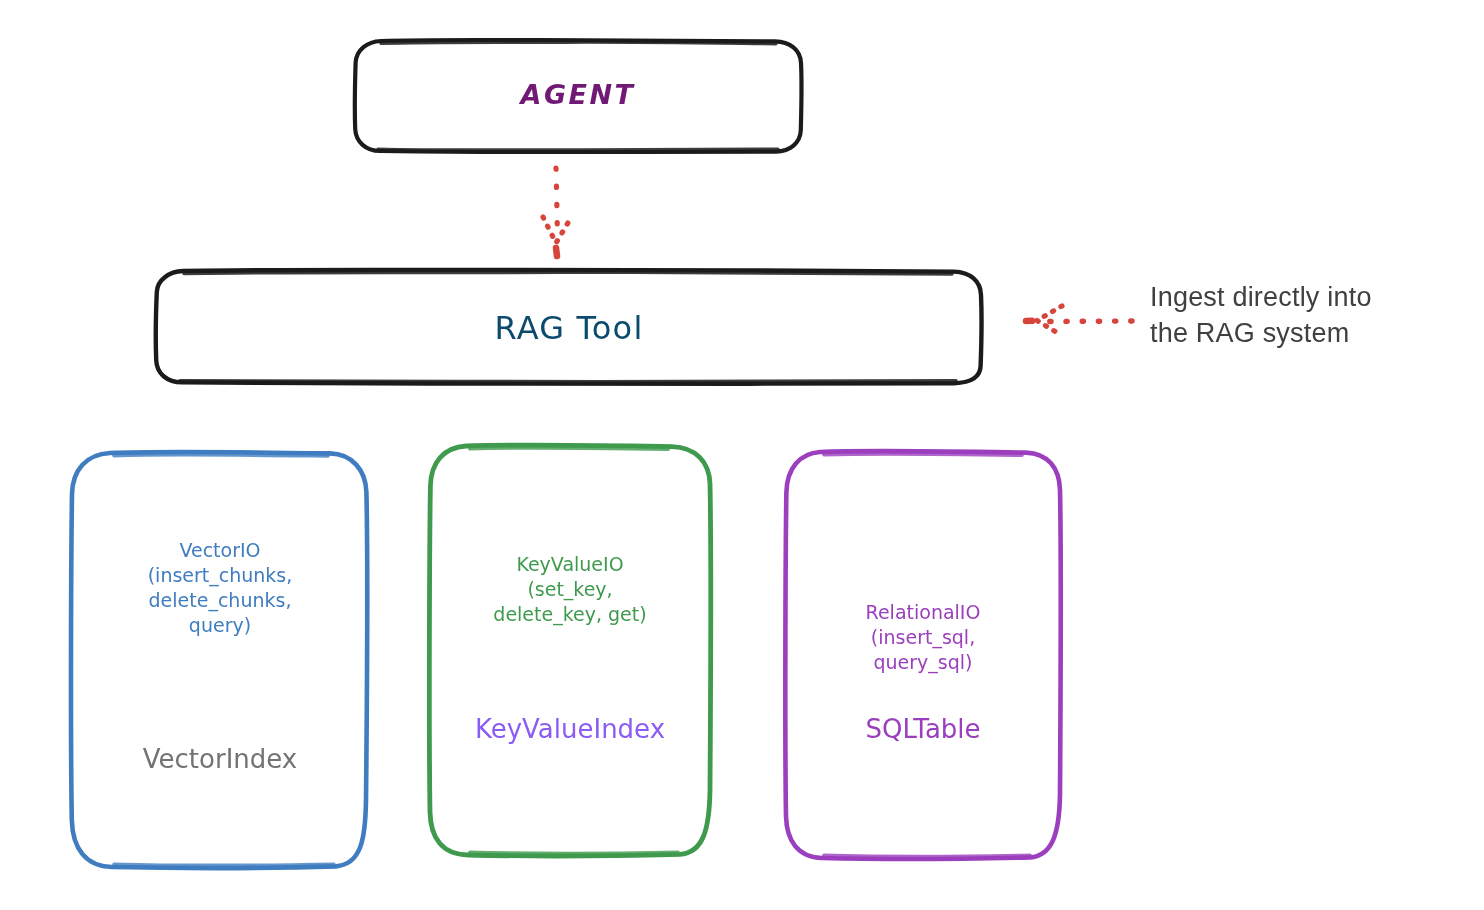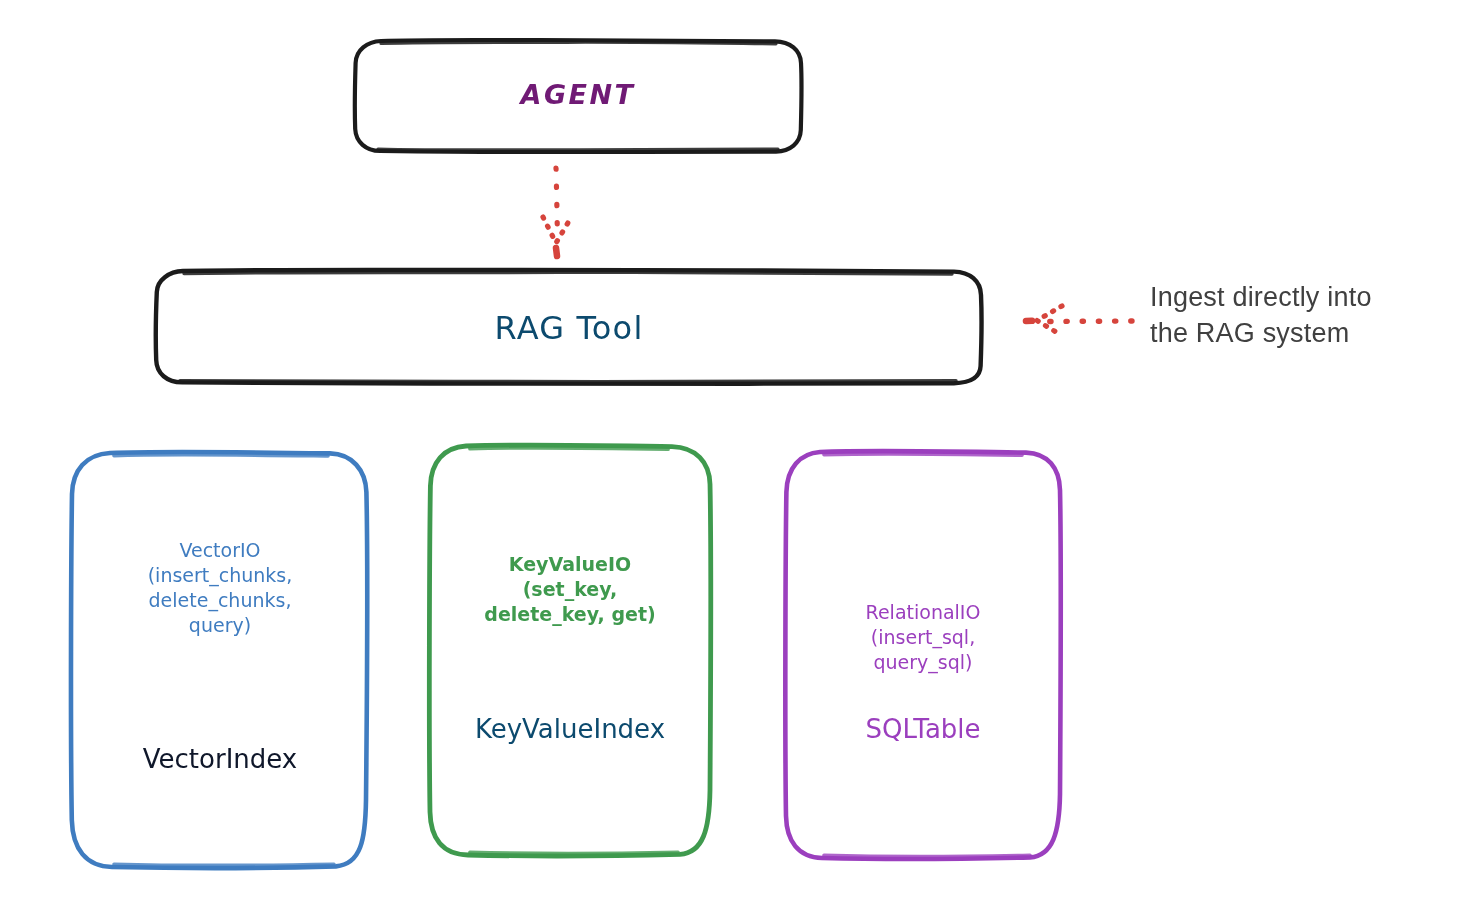--- a/index.html
+++ b/index.html
@@ -63,38 +63,37 @@
   #vector-io-label {
     left: 72px;
     top: 538px;
     width: 296px;
     color: #3f7cc0;
   }
   #vector-index-label {
     left: 72px;
     top: 742px;
     width: 296px;
-    color: #0f172a;
+    color: #737373;
     font-size: 26px;
     text-align: center;
     position: absolute;
     font-weight: 500;
   }
   #kv-io-label {
     left: 428px;
     top: 552px;
     width: 284px;
     color: #3f9a4e;
-    font-weight: bold;
   }
   #kv-index-label {
     left: 428px;
     top: 712px;
     width: 284px;
-    color: #0c4a6e;
+    color: #8b5cf6;
     font-size: 26px;
     position: absolute;
     text-align: center;
     font-weight: 500;
   }
   #rel-io-label {
     left: 786px;
     top: 552px;
     width: 274px;
     color: #9b3fbe;

